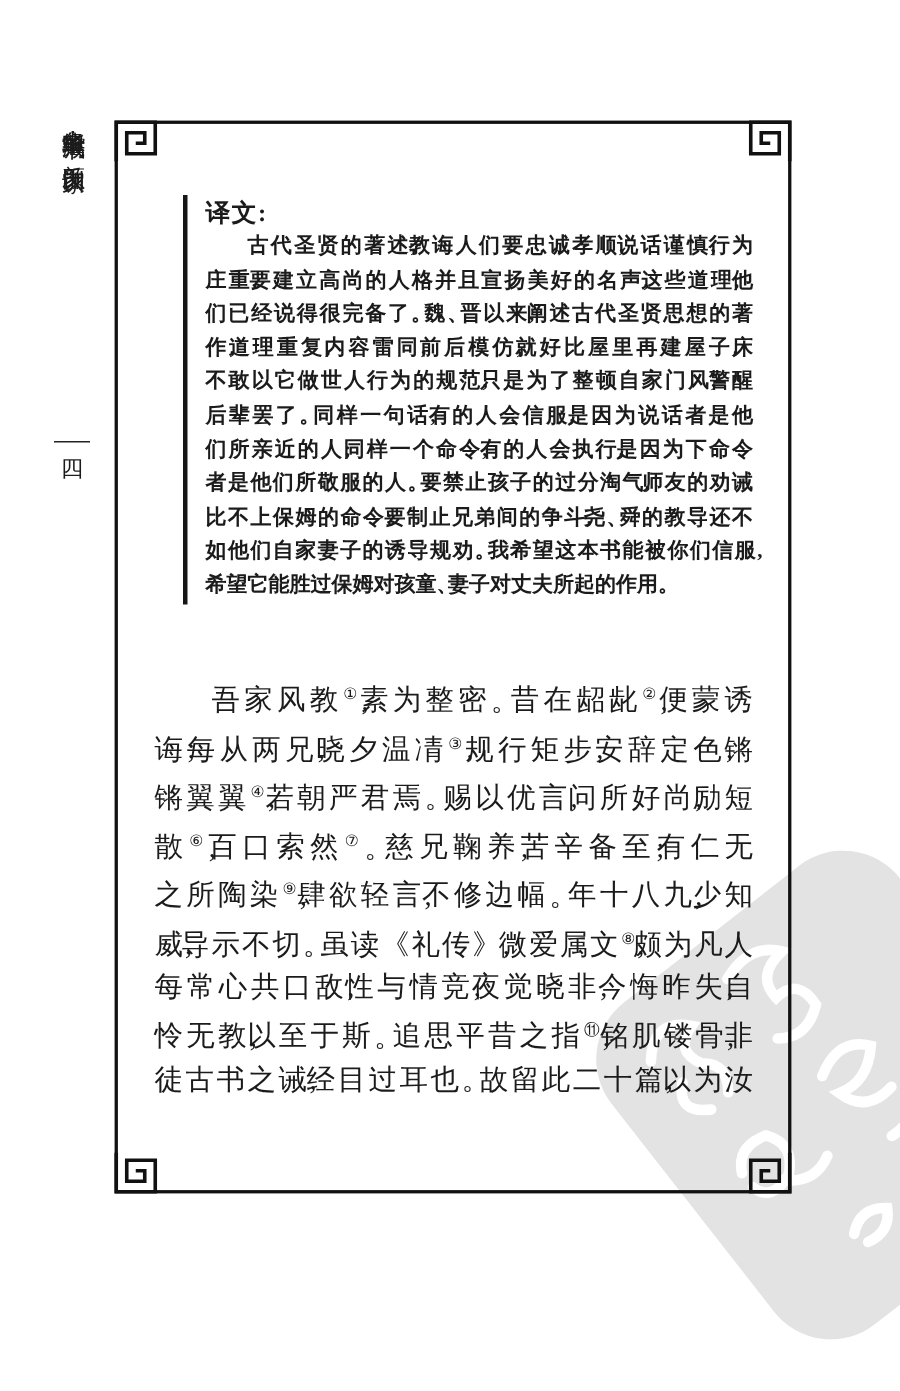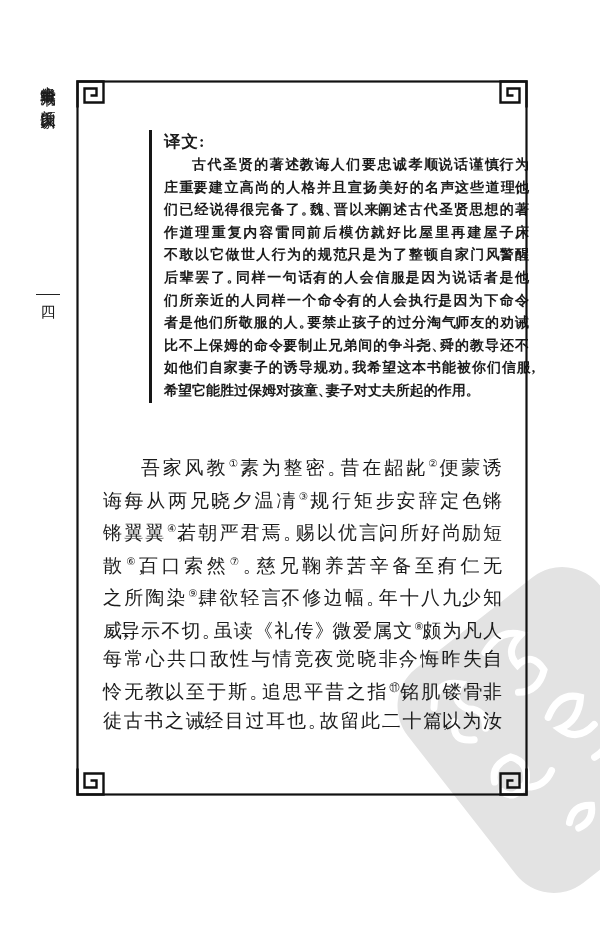--- a/index.html
+++ b/index.html
@@ -17,21 +17,21 @@
   
   .sidebar{position:absolute;left:34px;top:74px;width:28px;z-index:2;
            display:flex;flex-direction:column;align-items:center;}
   .sidebar .vtext{writing-mode:vertical-rl;text-orientation:upright;
                   font-size:15.5px;letter-spacing:1px;line-height:28px;height:210px;}
   .sidebar .sep{width:24px;border-top:1.5px solid #222;margin:10px 0 8px 0;}
   .sidebar .pagenum{font-size:15px;}
 
   
   .trans{position:absolute;left:122px;top:130px;width:380px;z-index:2;
-         border-left:3px solid #161616;padding-left:12px;box-sizing:border-box;margin-left:27px;}
+         border-left:3px solid #161616;padding-left:12px;box-sizing:border-box;}
   .trans-head{font-size:16.5px;font-weight:bold;letter-spacing:1px;line-height:24px;}
   .trans-line{font-size:14px;font-weight:700;line-height:22.6px;width:365px;
               text-align:justify;text-align-last:justify;white-space:nowrap;}
   .trans-line.ind{text-indent:2em;font-family:Liberation Serif, serif;}
   .trans-line.no-justify{text-align-last:left;white-space:normal;}
 
   
   .orig{position:absolute;left:103px;top:450px;width:399px;z-index:2;font-family:Liberation Serif, serif;}
   .orig-line{font-size:19px;font-weight:500;line-height:28.8px;
              text-align:justify;text-align-last:justify;}

